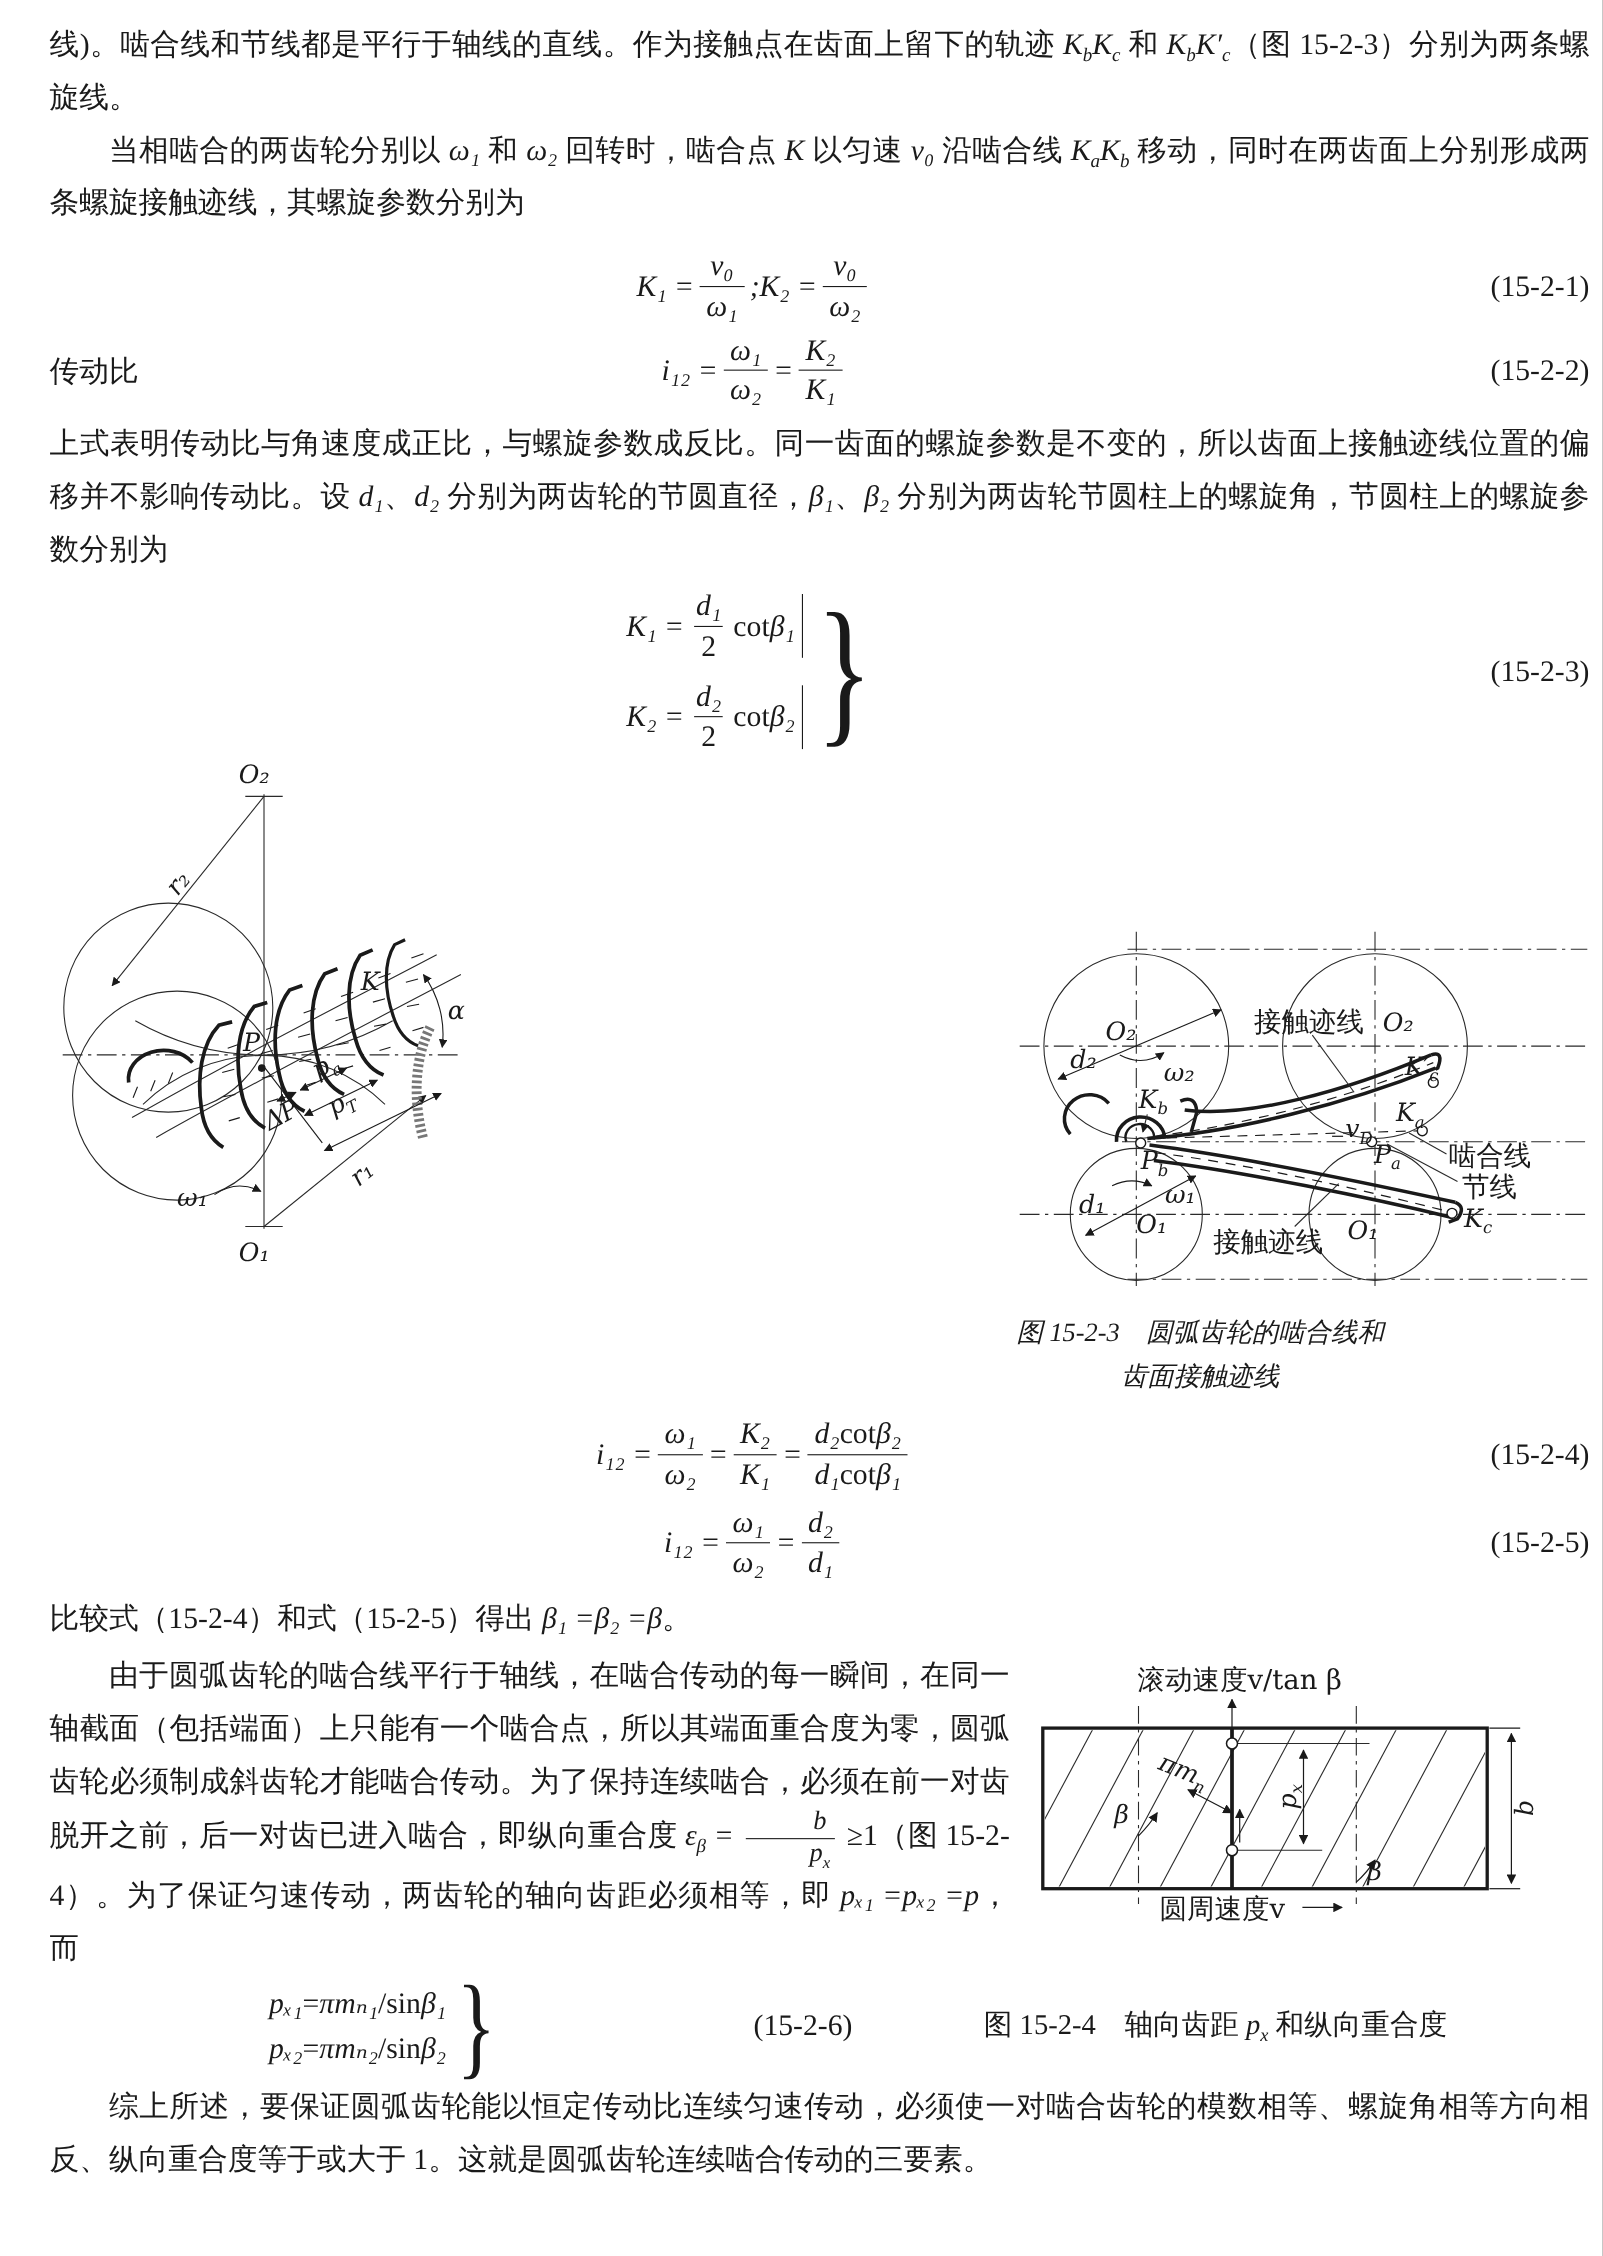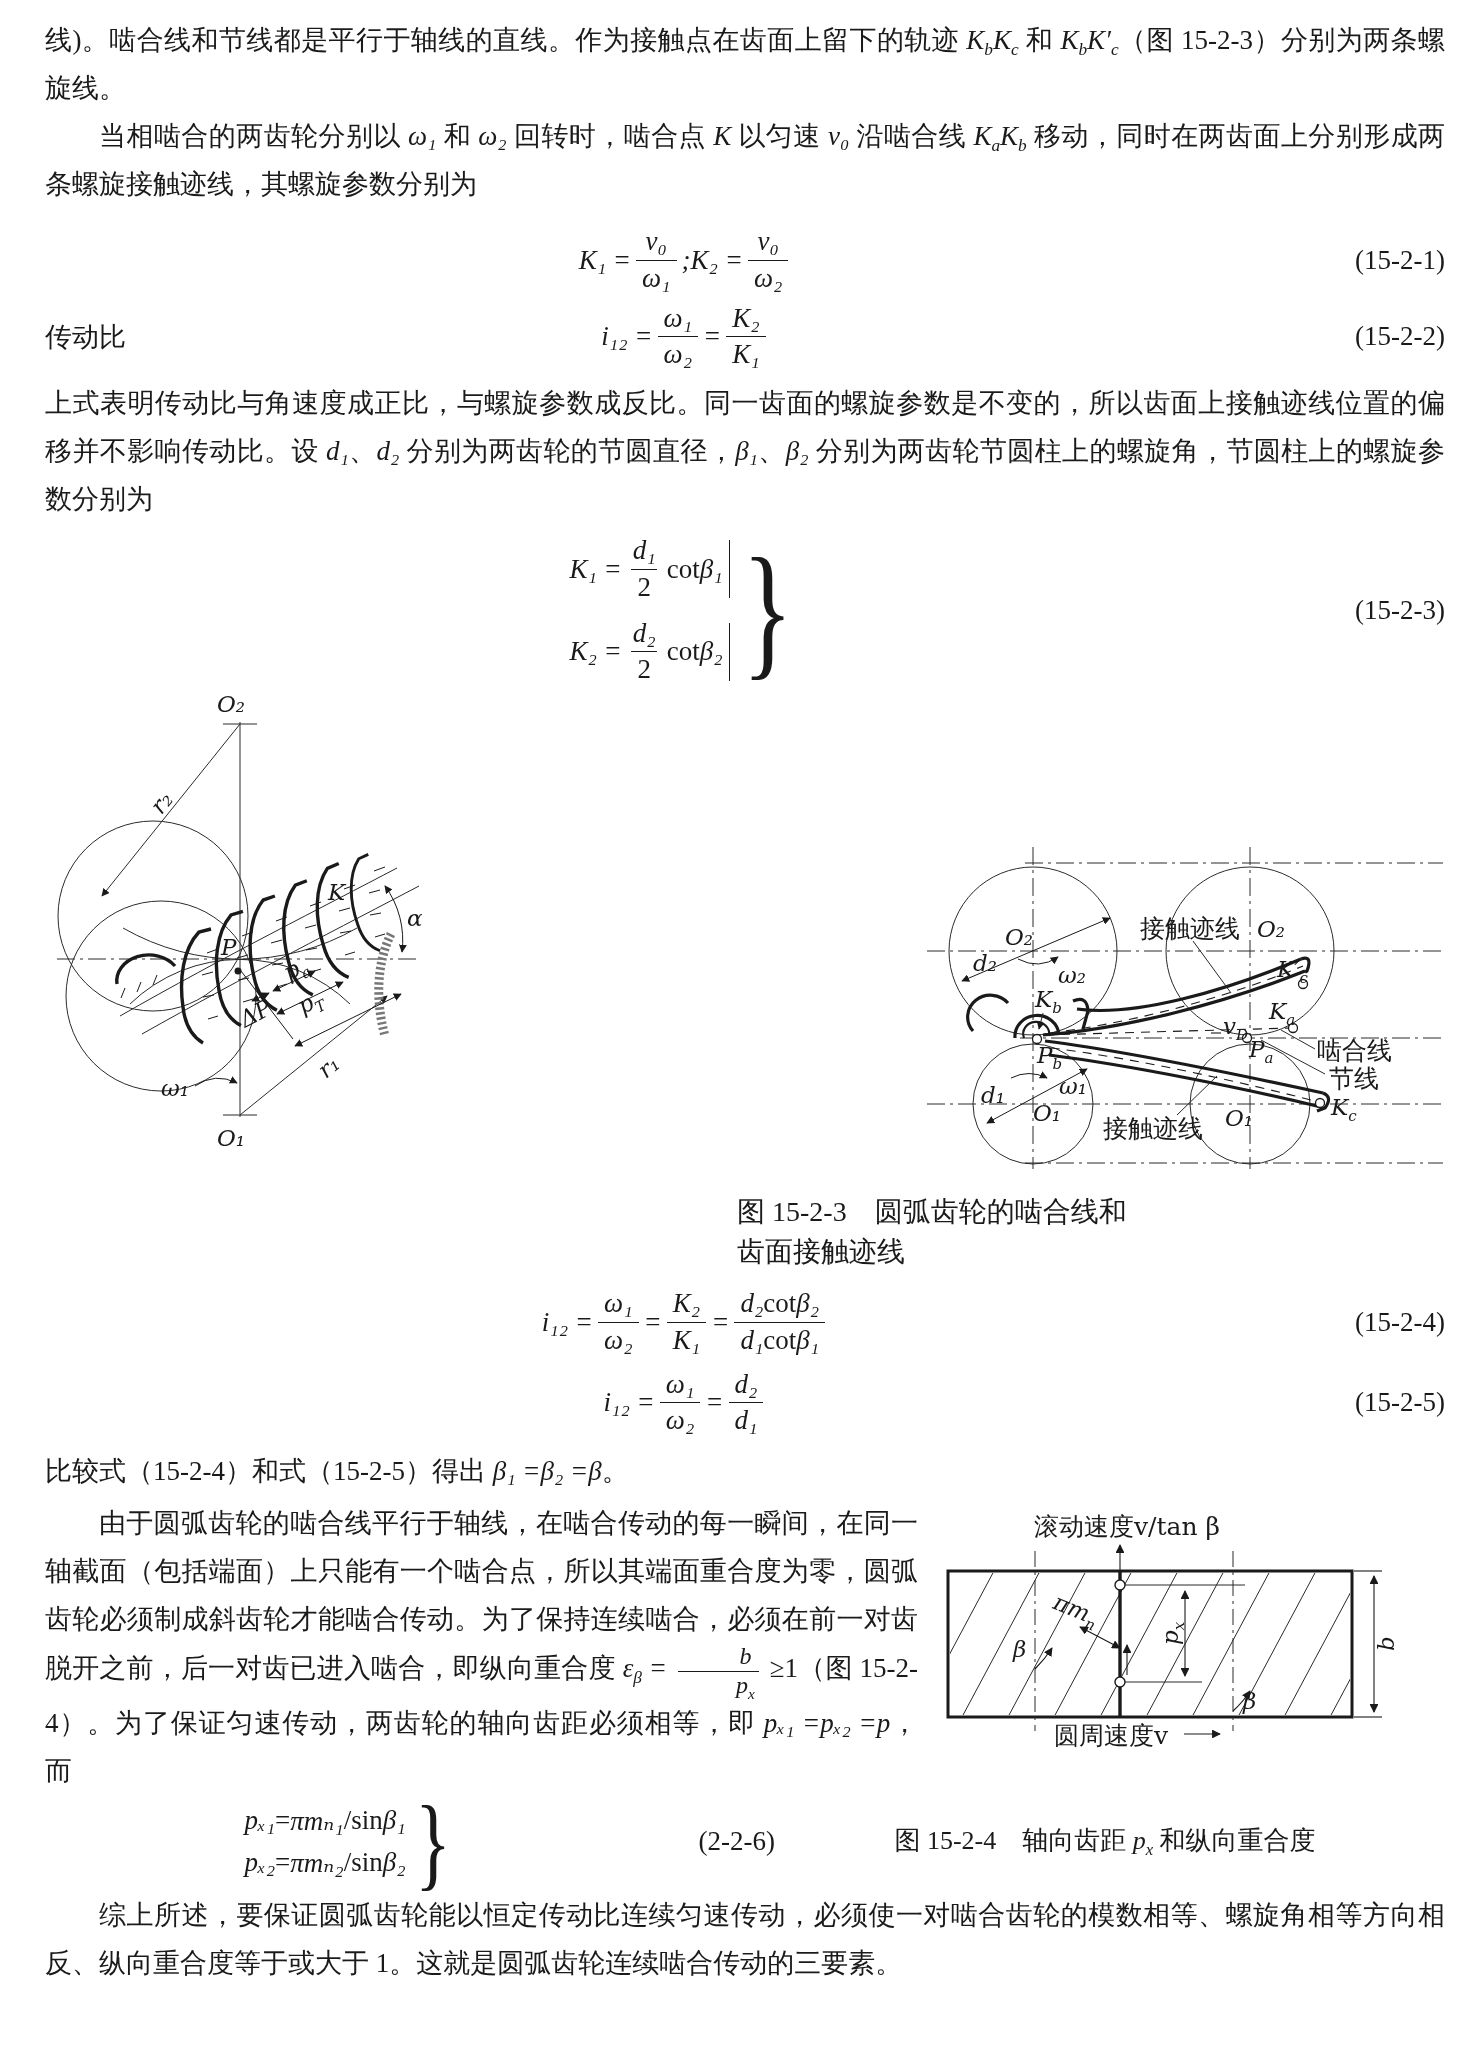--- a/index.html
+++ b/index.html
@@ -35,21 +35,21 @@
   .vbar{display:inline-block;width:0;height:58px;border-left:1.4px solid #1a1a1a;margin-left:6px;}
   .brace{font-size:148px;font-weight:300;transform:scaleX(.72);line-height:.9;margin-left:2px;font-style:normal;}
   .brace.small{font-size:104px;}
   .ifrac{display:inline-flex;flex-direction:column;align-items:center;vertical-align:middle;font-size:24px;margin:0 4px;}
   .ifrac .fn,.ifrac .fd{padding:0 4px;line-height:1.15;}
   
   .figrow{display:flex;width:1400px;margin-top:6px;align-items:flex-start;gap:11px;}
   .figcol2{width:690px;}
   .figcol3{width:710px;padding-top:147px;}
   figure{margin:0;}
-  figcaption{text-align:left;font-size:28px;line-height:40px;}
+  figcaption{text-align:center;font-size:24px;line-height:40px;font-style:italic;}
   .cap2{margin-top:92px;}
   .cap3{margin-top:12px;}
   .fig4{float:right;width:515px;margin:0 0 4px 12px;}
   .eqcaprow{display:flex;clear:right;width:1400px;align-items:flex-start;}
   .eqcaprow .eqpart{width:730px;}
   .eqcaprow .cappart{width:660px;text-align:center;font-size:26px;padding-top:28px;}
   .clr{clear:both;}
   svg text{fill:#1a1a1a;font-family:"DejaVu Serif","Liberation Serif",serif;}
   svg .lt{font-size:23px;font-style:italic;}
   svg .cjk{font-size:25px;font-style:normal;}
@@ -422,21 +422,21 @@
               <span class="sysrow">
                   <span>pₓ₂</span>
                   <span class="rm"> = </span>
                   <span>πmₙ₂</span>
                   <span class="rm">/sin</span>
                   <span>β₂</span>
                 </span>
             </span>
             <span class="brace small">}</span>
           </span>
-          <span class="enum">(2-2-6)</span>
+          <span class="enum">(15-2-6)</span>
         </div>
       </div>
       <div class="cappart"><span>图 15-2-4　轴向齿距 </span><span class="mt"><span>p</span><sub>x</sub></span><span> 和纵向重合度</span></div>
     </div>
     <div class="clr"></div>
   </div>
 
 
   <p class="para indent" style="margin-top:2px;">综上所述，要保证圆弧齿轮能以恒定传动比连续匀速传动，必须使一对啮合齿轮的模数相等、螺旋角相等方向相反、纵向重合度等于或大于 1。这就是圆弧齿轮连续啮合传动的三要素。</p>
 

